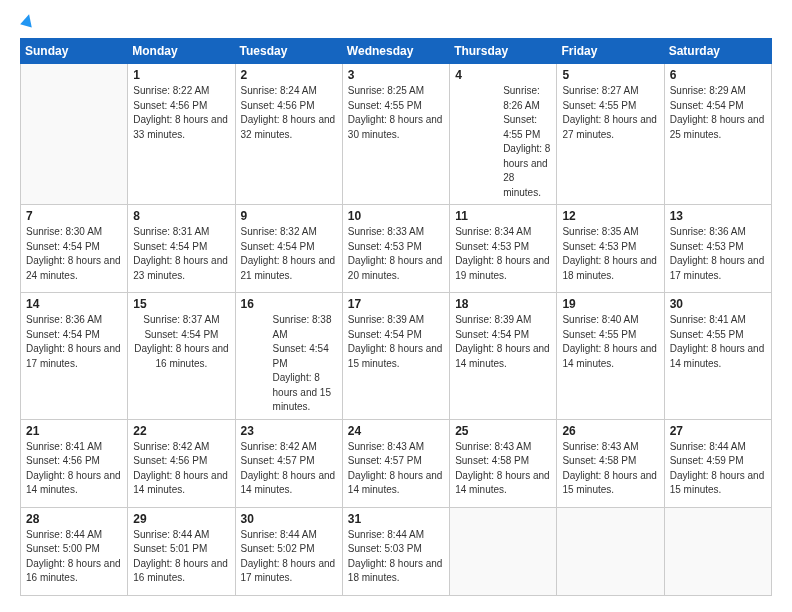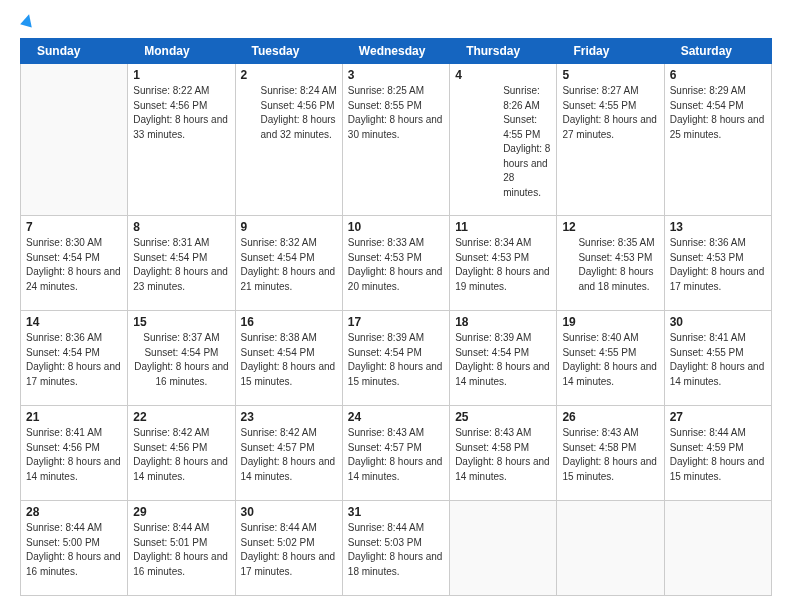--- a/index.html
+++ b/index.html
@@ -46,21 +46,21 @@
     .calendar {
       flex: 1;
       border-collapse: collapse;
       width: 100%;
       table-layout: fixed;
     }
     .calendar th {
       background: #1565C0;
       color: #fff;
       text-align: left;
-      padding: 5px 16px;
+      padding: 5px 4px;
       font-size: 12px;
       font-weight: bold;
       border: 1px solid #1565C0;
     }
     .calendar td {
       border: 1px solid #ccc;
       vertical-align: top;
       padding: 4px 5px;
       width: calc(100% / 7);
       height: 88px;
@@ -112,28 +112,28 @@
     <tr>
           <td class="empty"></td>
           <td>
             <div class="day-num">1</div>
             <div class="day-info" style="white-space: pre-line;">Sunrise: 8:22 AM
 Sunset: 4:56 PM
 Daylight: 8 hours and 33 minutes.</div>
           </td>
           <td>
             <div class="day-num">2</div>
-            <div class="day-info" style="white-space: pre-line; margin-left: 20px;">Sunrise: 8:24 AM
+            <div class="day-info" style="white-space: pre-line;">Sunrise: 8:24 AM
 Sunset: 4:56 PM
 Daylight: 8 hours and 32 minutes.</div>
           </td>
           <td>
             <div class="day-num">3</div>
             <div class="day-info" style="white-space: pre-line;">Sunrise: 8:25 AM
-Sunset: 8:55 PM
+Sunset: 4:55 PM
 Daylight: 8 hours and 30 minutes.</div>
           </td>
           <td>
             <div class="day-num">4</div>
             <div class="day-info" style="white-space: pre-line; margin-left: 48px;">Sunrise: 8:26 AM
 Sunset: 4:55 PM
 Daylight: 8 hours and 28 minutes.</div>
           </td>
           <td>
             <div class="day-num">5</div>
@@ -174,21 +174,21 @@
 Daylight: 8 hours and 20 minutes.</div>
           </td>
           <td>
             <div class="day-num">11</div>
             <div class="day-info" style="white-space: pre-line;">Sunrise: 8:34 AM
 Sunset: 4:53 PM
 Daylight: 8 hours and 19 minutes.</div>
           </td>
           <td>
             <div class="day-num">12</div>
-            <div class="day-info" style="white-space: pre-line; margin-left: 16px;">Sunrise: 8:35 AM
+            <div class="day-info" style="white-space: pre-line;">Sunrise: 8:35 AM
 Sunset: 4:53 PM
 Daylight: 8 hours and 18 minutes.</div>
           </td>
           <td>
             <div class="day-num">13</div>
             <div class="day-info" style="white-space: pre-line;">Sunrise: 8:36 AM
 Sunset: 4:53 PM
 Daylight: 8 hours and 17 minutes.</div>
           </td>
         </tr>
@@ -200,21 +200,21 @@
 Daylight: 8 hours and 17 minutes.</div>
           </td>
           <td>
             <div class="day-num">15</div>
             <div class="day-info" style="white-space: pre-line; text-align: center;">Sunrise: 8:37 AM
 Sunset: 4:54 PM
 Daylight: 8 hours and 16 minutes.</div>
           </td>
           <td>
             <div class="day-num">16</div>
-            <div class="day-info" style="white-space: pre-line;">Sunrise: 8:38 AM
+            <div class="day-info" style="white-space: pre-line; margin-left: 32px;">Sunrise: 8:38 AM
 Sunset: 4:54 PM
 Daylight: 8 hours and 15 minutes.</div>
           </td>
           <td>
             <div class="day-num">17</div>
             <div class="day-info" style="white-space: pre-line;">Sunrise: 8:39 AM
 Sunset: 4:54 PM
 Daylight: 8 hours and 15 minutes.</div>
           </td>
           <td>

